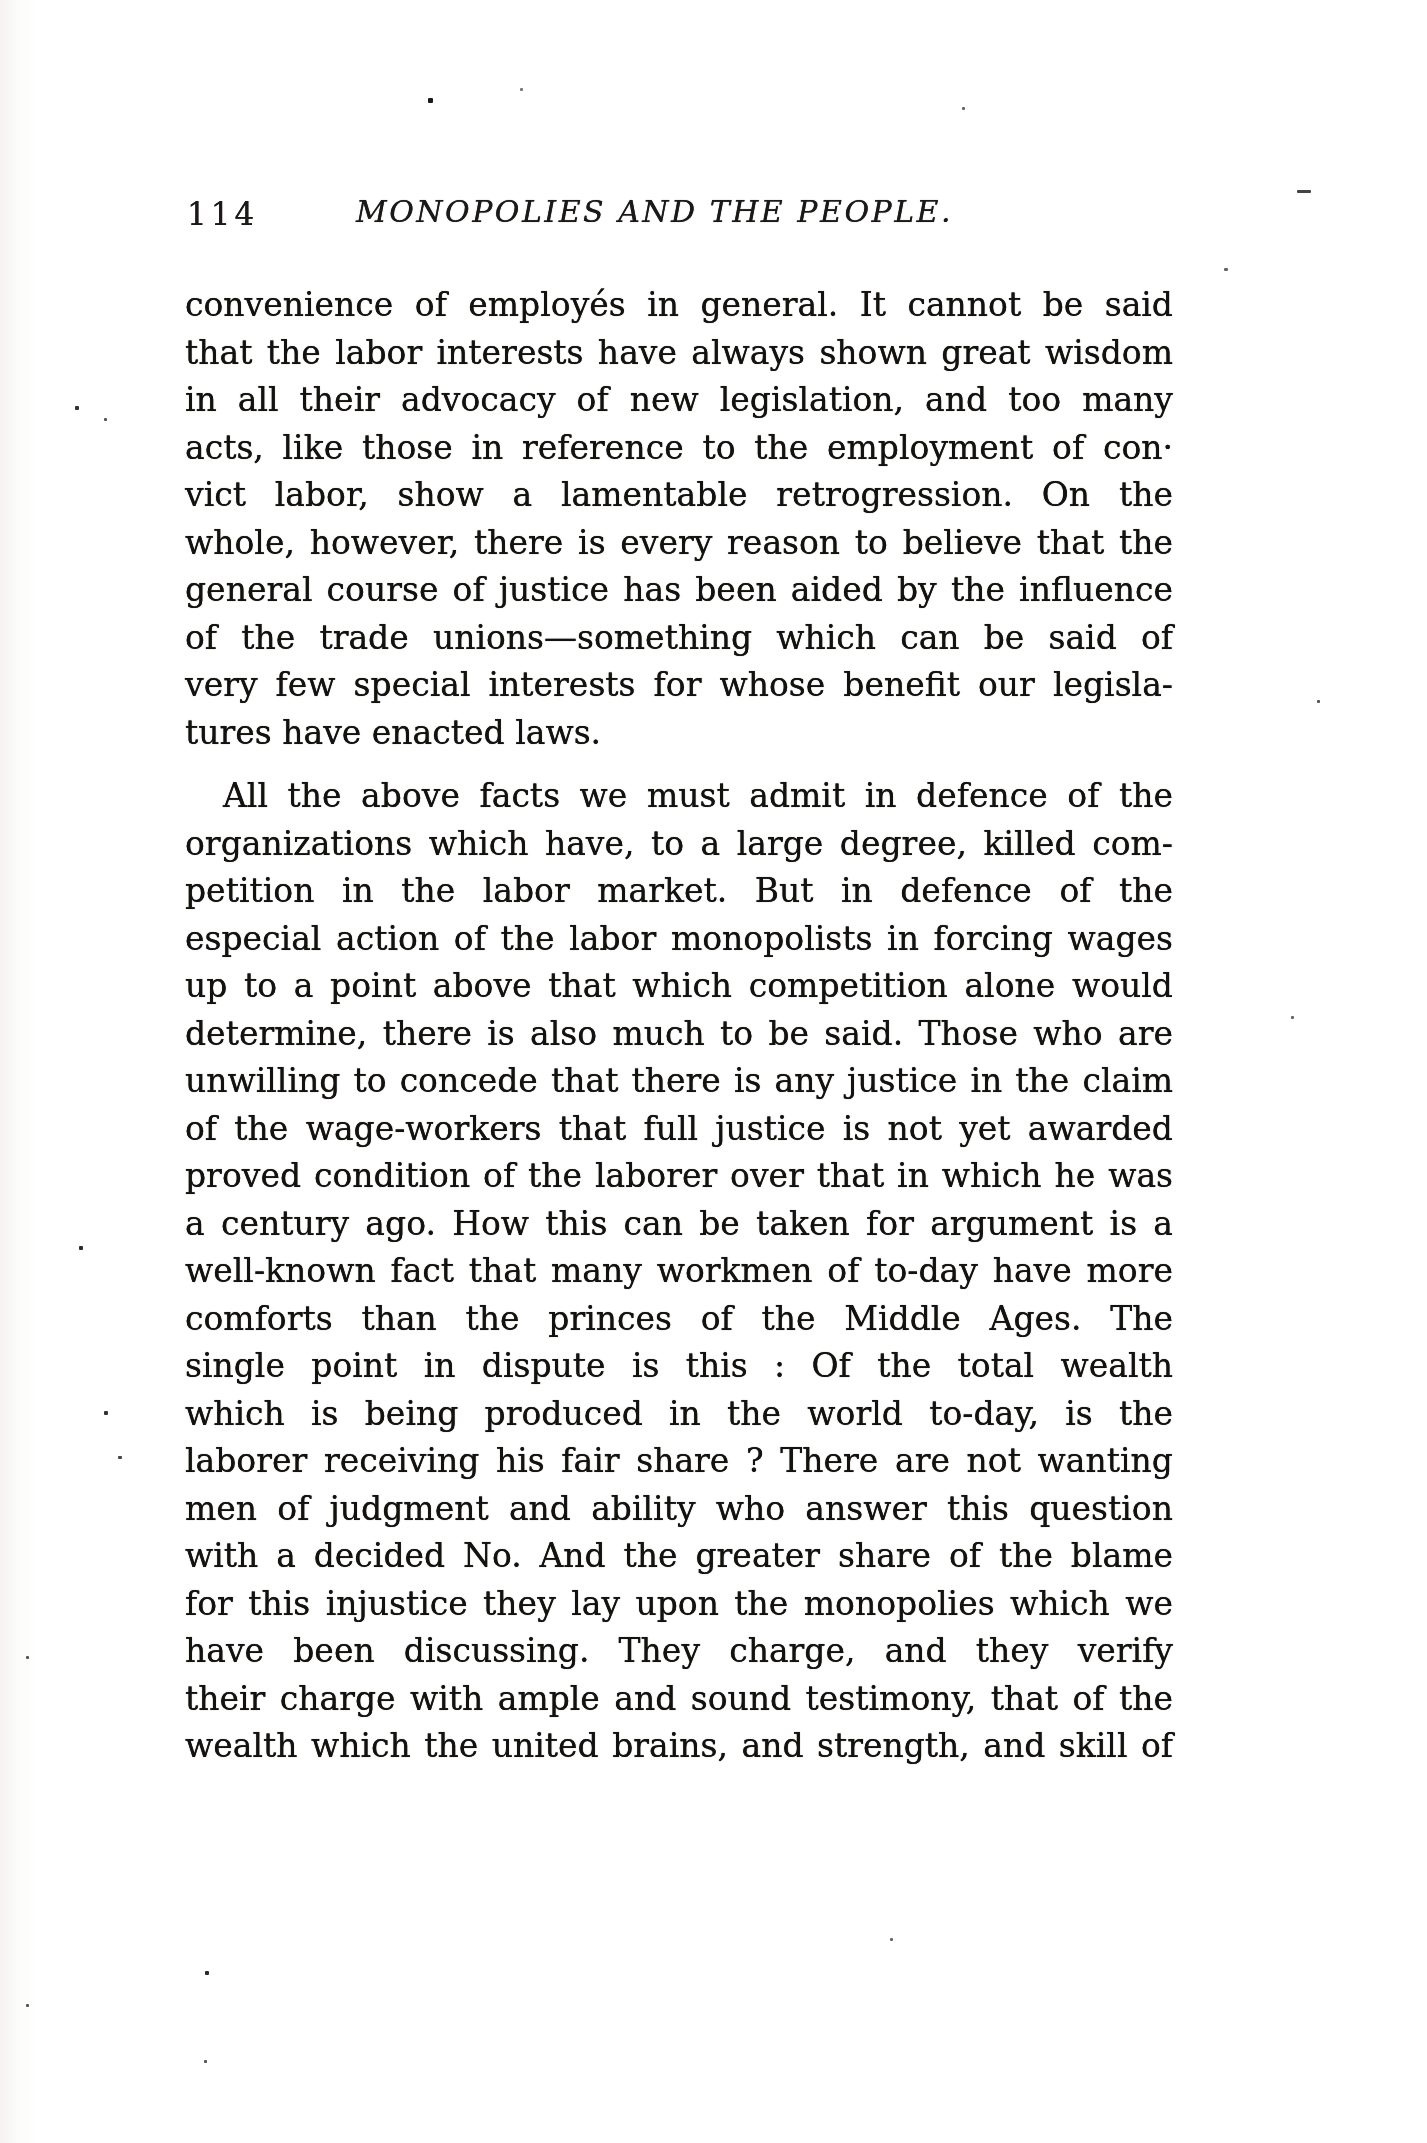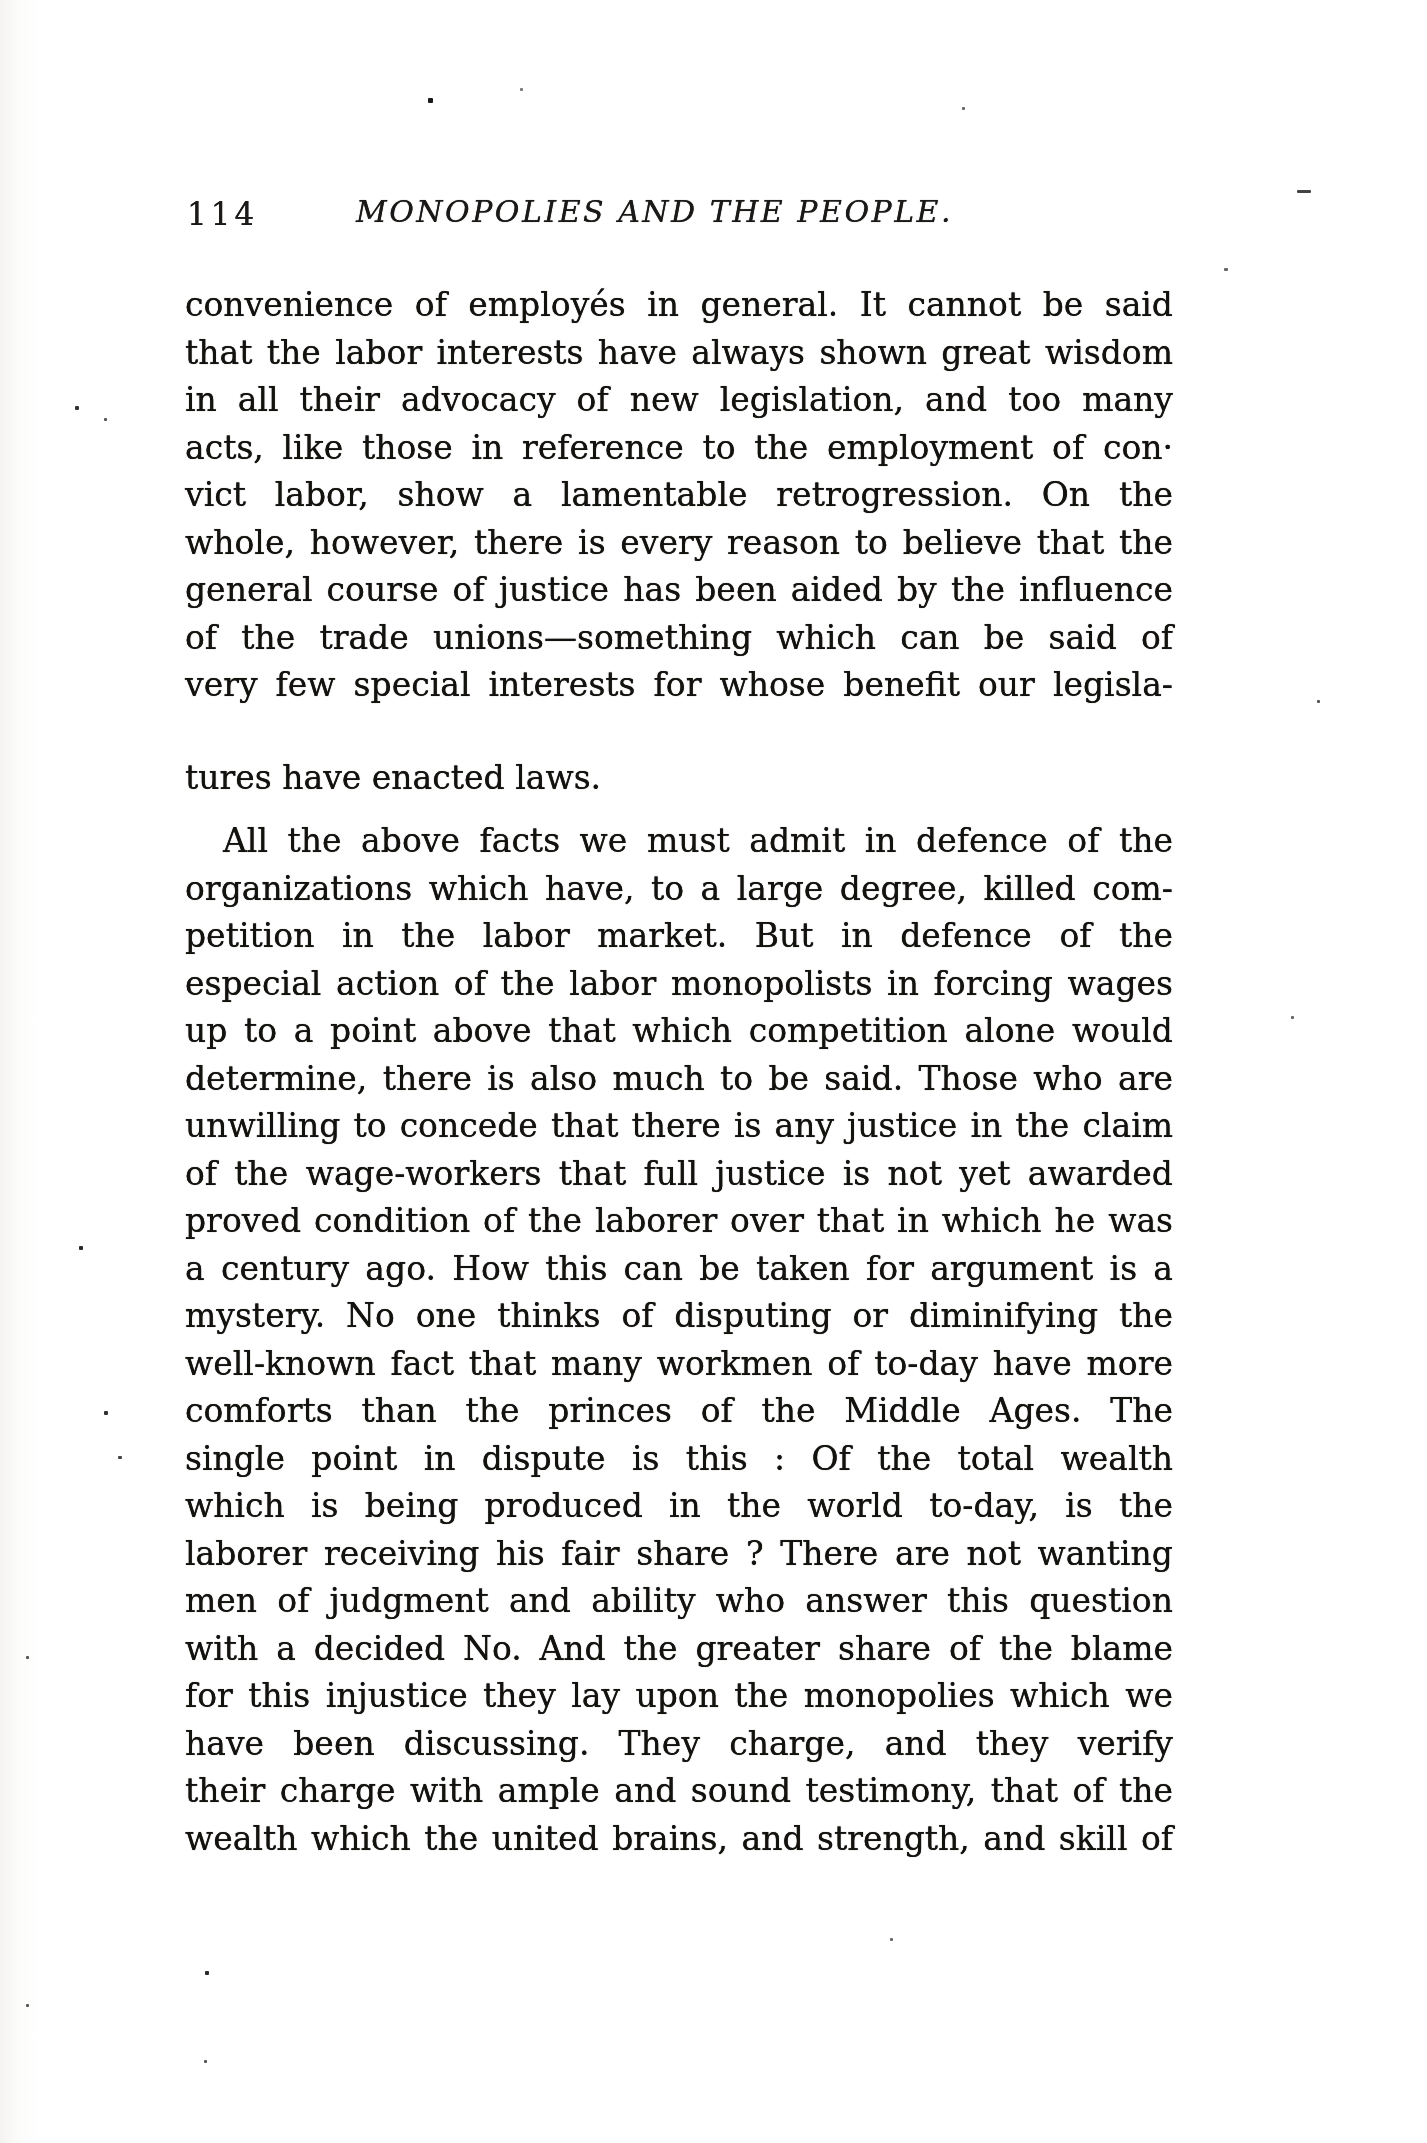--- a/index.html
+++ b/index.html
@@ -30,21 +30,21 @@
   .body-text{
     position:absolute;left:185px;top:281px;width:988px;
     color:#14120f;font-size:33px;
     text-shadow:0 0 .7px #14120f;
   }
   .line{
     height:47.5px;line-height:47.5px;
     text-align:justify;text-align-last:justify;
     white-space:normal;
   }
-  .line.short{text-align-last:left;margin-top:45px;}
+  .line.short{text-align-last:left;}
   .line.indent{text-indent:38px;margin-top:16px;}
   .speck{position:absolute;border-radius:1px;}
 </style>
 </head>
 <body>
 
 <div class="page">
   <div class="header">
     <span class="page-number">114</span>
     <span class="running-title">MONOPOLIES AND THE PEOPLE.</span>
@@ -66,21 +66,20 @@
         <div class="line indent">All the above facts we must admit in defence of the</div>
         <div class="line">organizations which have, to a large degree, killed com-</div>
         <div class="line">petition in the labor market. But in defence of the</div>
         <div class="line">especial action of the labor monopolists in forcing wages</div>
         <div class="line">up to a point above that which competition alone would</div>
         <div class="line">determine, there is also much to be said. Those who are</div>
         <div class="line">unwilling to concede that there is any justice in the claim</div>
         <div class="line">of the wage-workers that full justice is not yet awarded</div>
         <div class="line">proved condition of the laborer over that in which he was</div>
         <div class="line">a century ago. How this can be taken for argument is a</div>
-        <div class="line">mystery. No one thinks of disputing or diminifying the</div>
         <div class="line">well-known fact that many workmen of to-day have more</div>
         <div class="line">comforts than the princes of the Middle Ages. The</div>
         <div class="line">single point in dispute is this : Of the total wealth</div>
         <div class="line">which is being produced in the world to-day, is the</div>
         <div class="line">laborer receiving his fair share ? There are not wanting</div>
         <div class="line">men of judgment and ability who answer this question</div>
         <div class="line">with a decided No. And the greater share of the blame</div>
         <div class="line">for this injustice they lay upon the monopolies which we</div>
         <div class="line">have been discussing. They charge, and they verify</div>
         <div class="line">their charge with ample and sound testimony, that of the</div>

